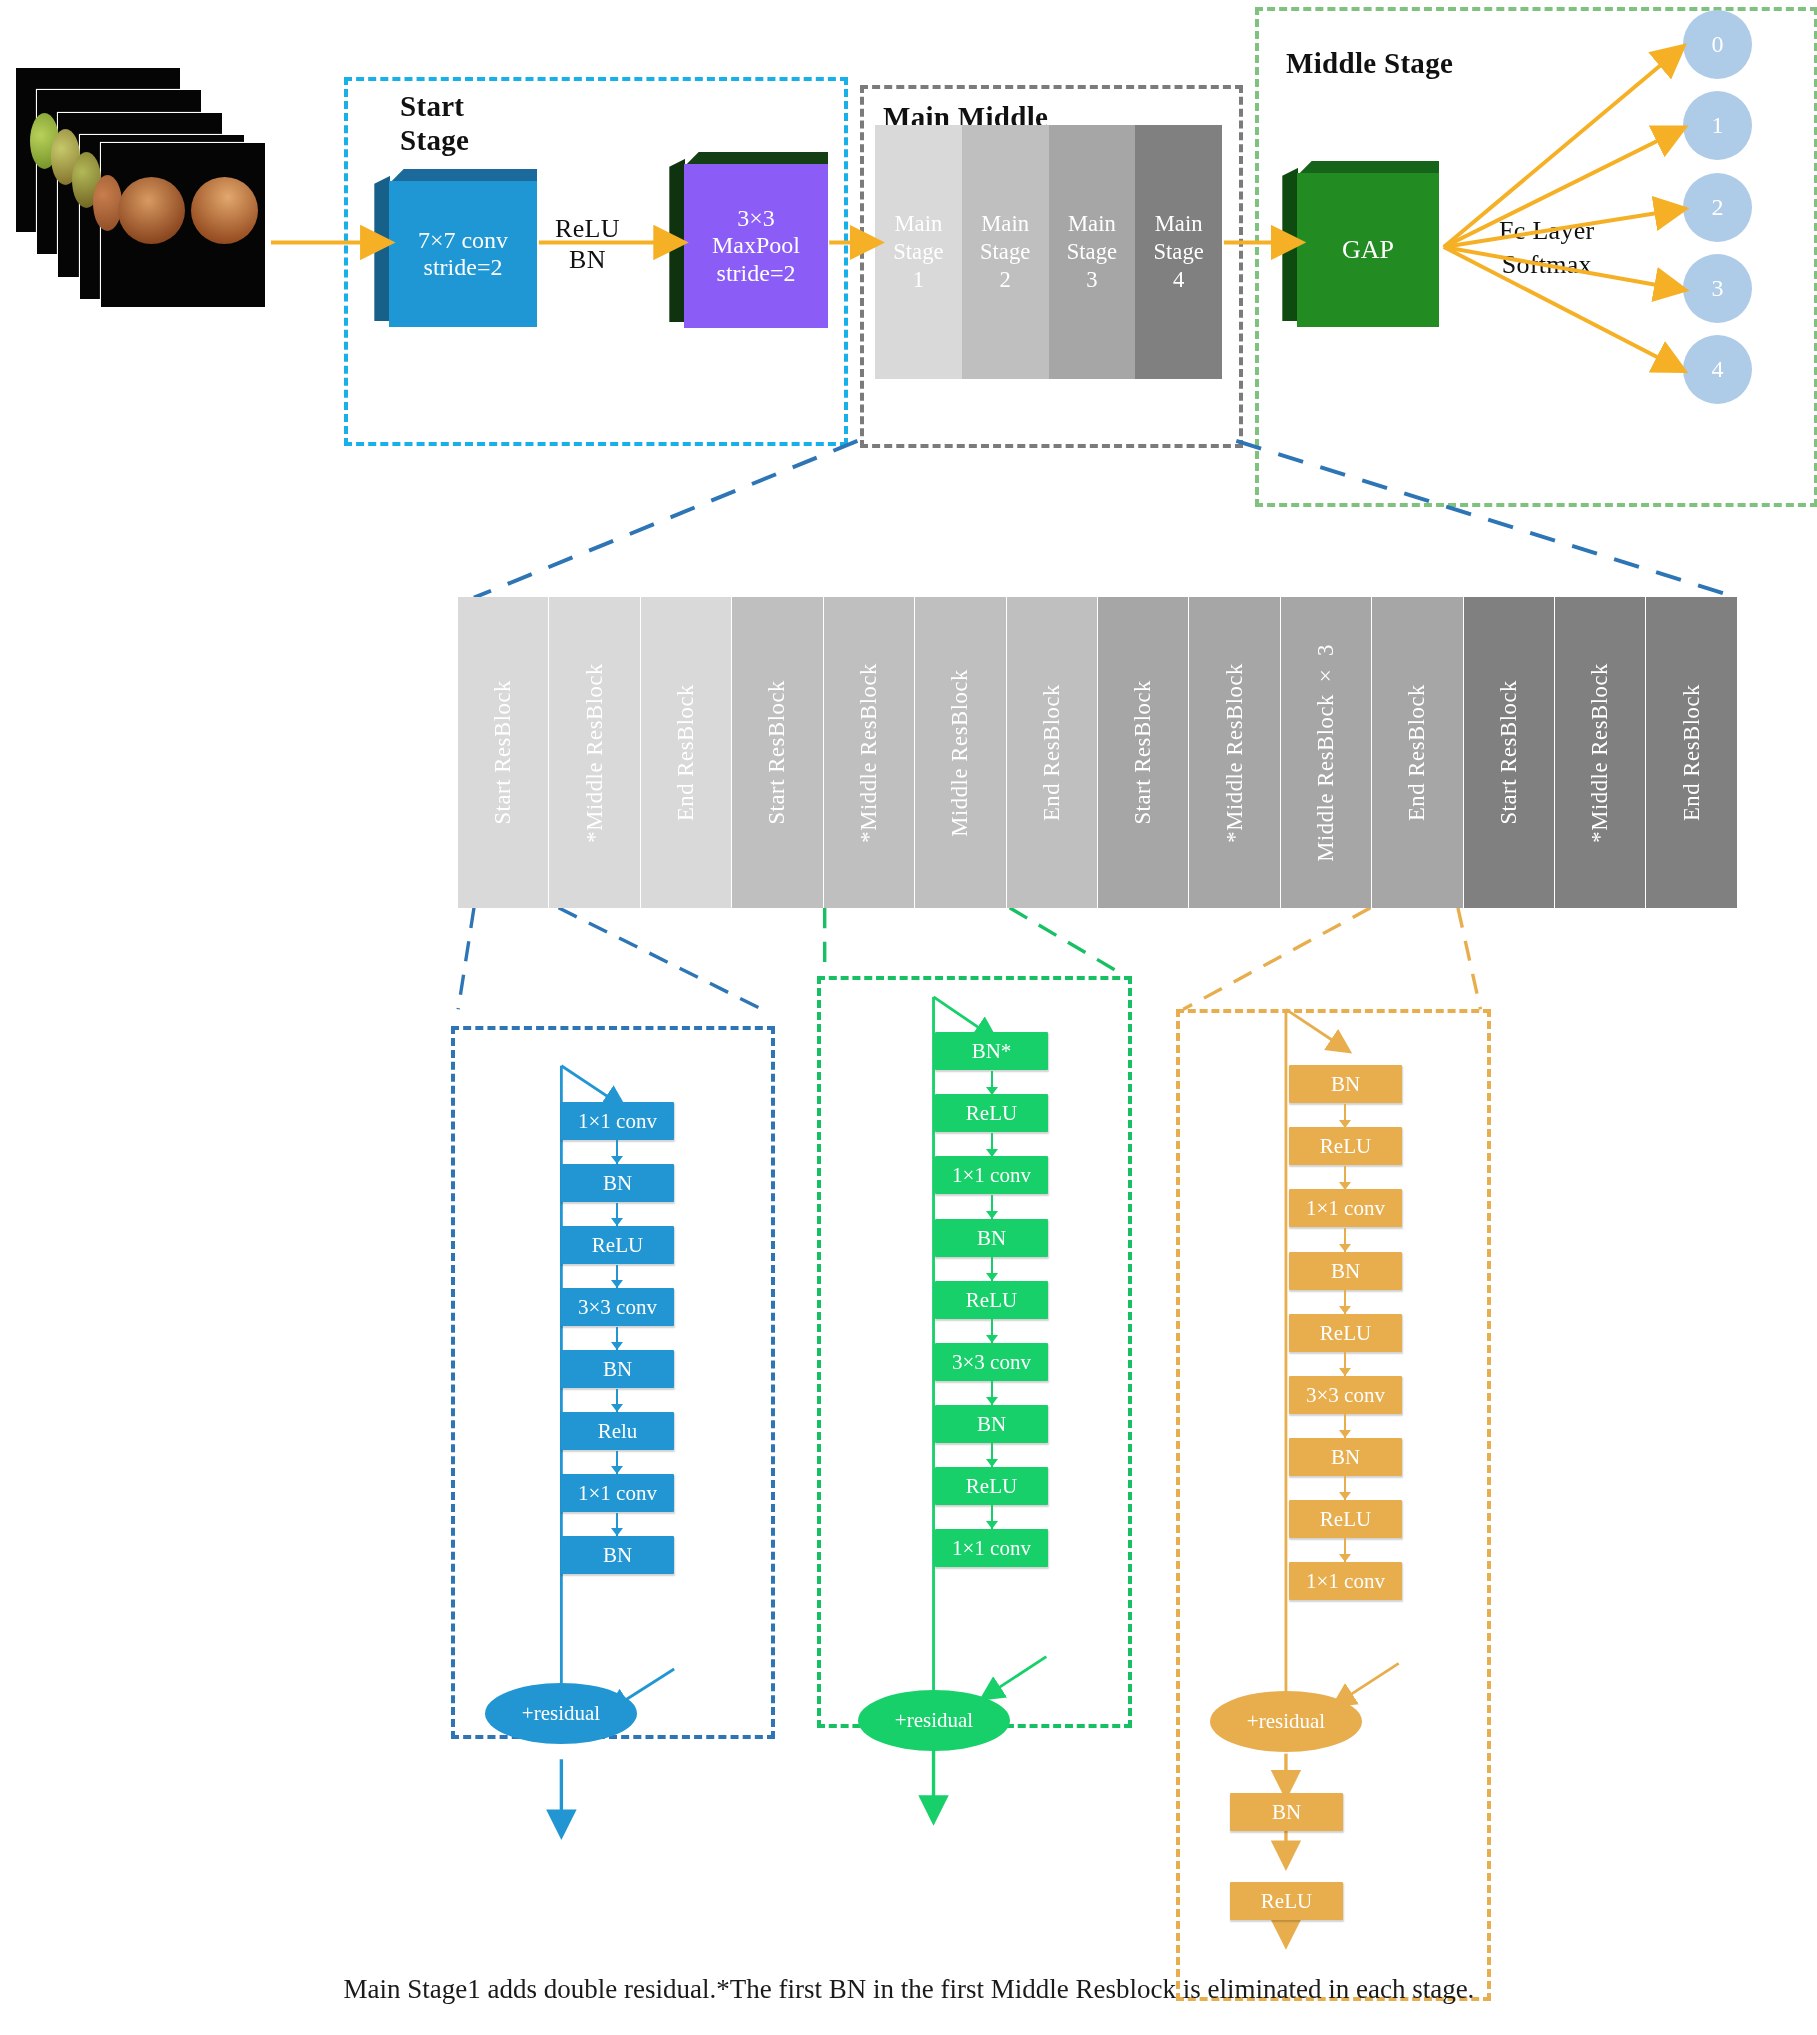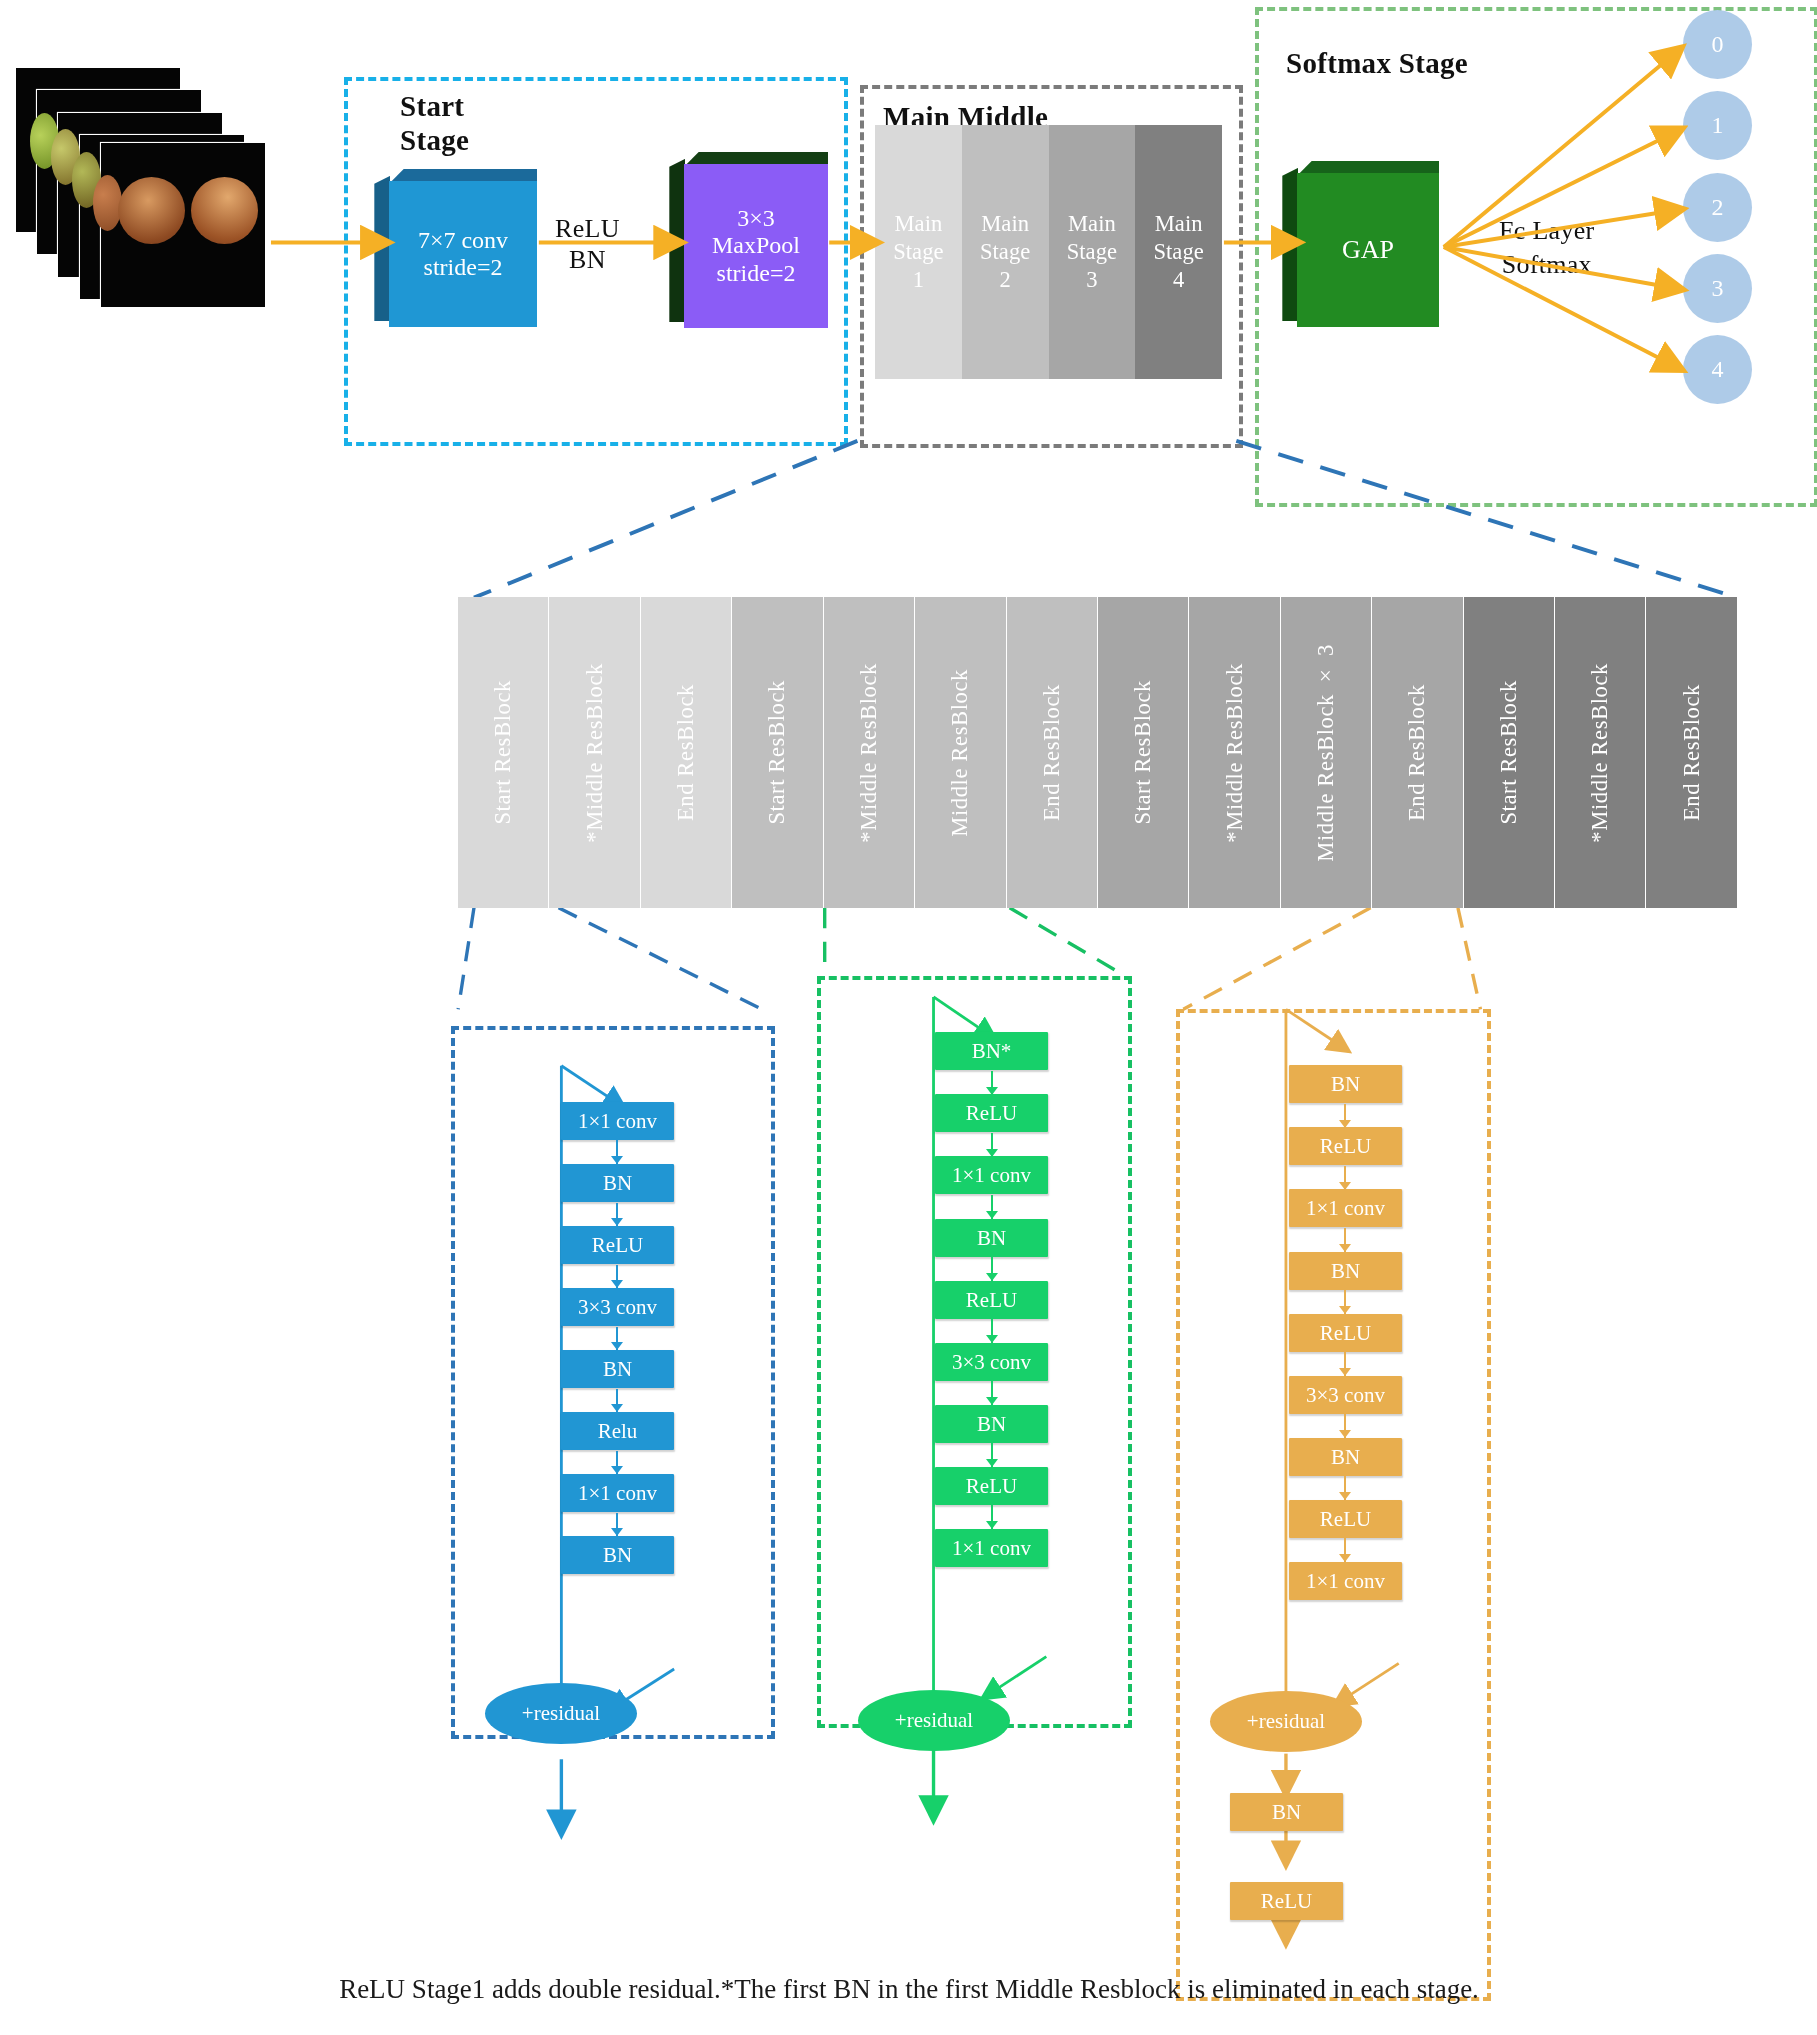--- a/index.html
+++ b/index.html
@@ -79,21 +79,21 @@
               border:4px dashed #18b0e8;"></div>
   <div class="grpTitle" style="left:400px;top:89px;font-size:29px;white-space:pre-line;">Start
 Stage</div>
 
   <div class="dash" style="left:860px;top:85px;width:375px;height:355px;
               border:4px dashed #7b7b7b;"></div>
   <div class="grpTitle" style="left:883px;top:100px;font-size:29px;">Main Middle</div>
 
   <div class="dash" style="left:1255px;top:6.8px;width:555px;height:492px;
               border:4px dashed #7ec27e;"></div>
-  <div class="grpTitle" style="left:1286px;top:46px;font-size:29px;">Softmax Stage</div>
+  <div class="grpTitle" style="left:1286px;top:46px;font-size:29px;">Middle Stage</div>
 
   <div class="box3d" style="left:389px;top:169px;width:148px;height:158px;">
     <div class="side" style="background:#176089;clip-path:polygon(100% 0,100% 100%,0 100%,0 8px);"></div>
     <div class="top" style="background:#1b6a9b;clip-path:polygon(14.7px 0,100% 0,100% 14.7px,0 14.7px);"></div>
     <div class="face" style="background:#1f97d4;font-size:24px;white-space:pre-line;">7×7 conv
 stride=2</div>
   </div>
 
   <div class="grpTitle" style="left:555px;top:214px;font-size:26px;font-weight:normal;white-space:pre-line;text-align:center;">ReLU
 BN</div>
@@ -323,16 +323,16 @@
       <div style="position: absolute; left: 163px; top: 483px; width: 0px; height: 0px; border-left: 6.2px solid transparent; border-right: 6.2px solid transparent; border-top: 8.5px solid rgb(232, 174, 78);"></div>
       <div class="nodeBox" style="left: 113px; top: 491px; width: 113px; height: 38px; background: rgb(232, 174, 78);">ReLU</div>
       <div style="position: absolute; left: 168px; top: 529px; width: 2.3px; height: 24px; background: rgb(232, 174, 78);"></div>
       <div style="position: absolute; left: 163px; top: 545px; width: 0px; height: 0px; border-left: 6.2px solid transparent; border-right: 6.2px solid transparent; border-top: 8.5px solid rgb(232, 174, 78);"></div>
       <div class="nodeBox" style="left: 113px; top: 553px; width: 113px; height: 38px; background: rgb(232, 174, 78);">1×1 conv</div>
       <div class="resEllipse" style="left: 34px; top: 682px; width: 152px; height: 61px; background: rgb(232, 174, 78);">+residual</div>
       <div class="nodeBox" style="left: 54px; top: 784px; width: 113px; height: 38px; background: rgb(232, 174, 78);">BN</div>
       <div class="nodeBox" style="left: 54px; top: 873px; width: 113px; height: 38px; background: rgb(232, 174, 78);">ReLU</div>
     </div>
 
-  <div class="caption" style="left:0;top:1974px;font-size:27px;">ReLU Stage1 adds double residual.*The first BN in the first Middle Resblock is eliminated in each stage.</div>
+  <div class="caption" style="left:0;top:1974px;font-size:27px;">Main Stage1 adds double residual.*The first BN in the first Middle Resblock is eliminated in each stage.</div>
 
 </div>
 
 
 </body></html>

